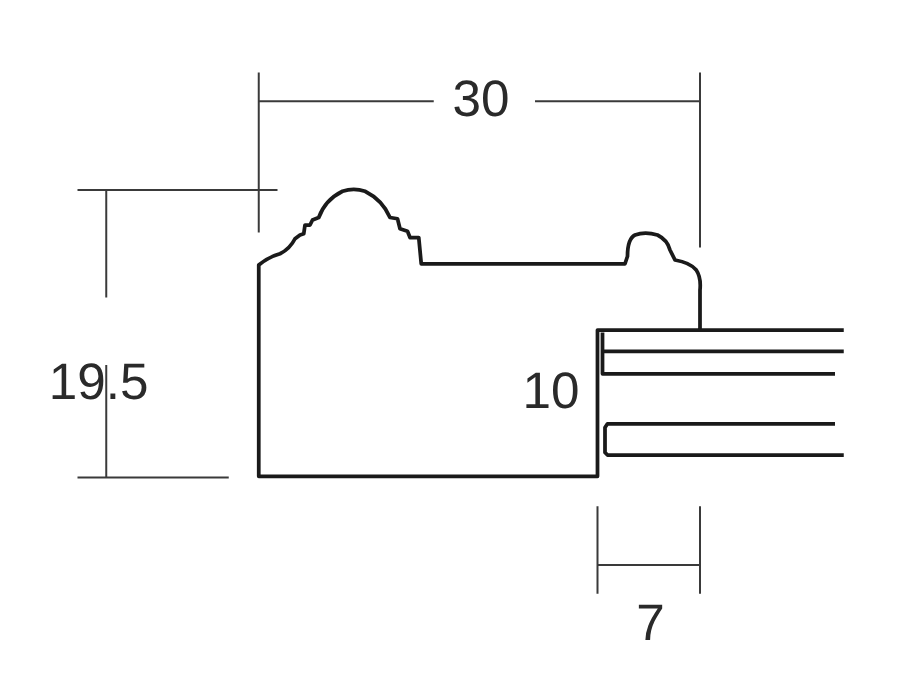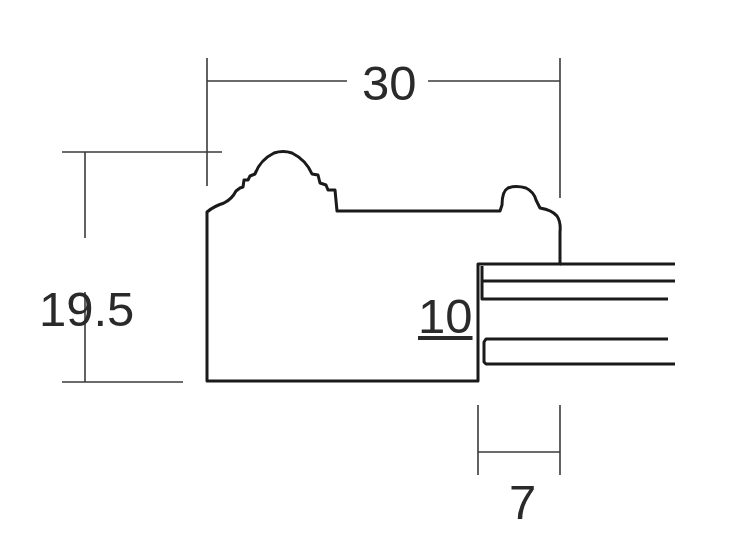--- a/index.html
+++ b/index.html
@@ -1,21 +1,21 @@
 <!DOCTYPE html>
 <html><head>
   <meta charset="utf-8">
   <style>
     html, body { margin: 0; padding: 0; background: #ffffff; }
     body { width: 732px; height: 550px; position: relative; overflow: hidden; }
     svg { position: absolute; left: 0; top: 0; }
     .dim-label {
       position: absolute;
       font-family: "Liberation Sans", "DejaVu Sans", sans-serif;
-      font-size: 49px;
+      font-size: 41px;
       color: #2a2a2a;
       line-height: 1;
       white-space: nowrap;
     }
   </style>
 </head>
 <body>
 
 <svg width="732" height="550" viewBox="0 0 732 550">
 
@@ -64,14 +64,14 @@
   <g stroke="#1a1a1a" stroke-width="3" fill="none" stroke-linejoin="round">
     <line x1="560" y1="264" x2="675" y2="264"></line>
     <path d="M482,266 L482,299 L668,299"></path>
     <line x1="482" y1="281" x2="675" y2="281"></line>
     <path d="M668,339 L486,339 L484,342 L484,362 L486,364 L675,364"></path>
   </g>
 </svg>
 
 <div class="dim-label" style="left:362px; top:59px;">30</div>
 <div class="dim-label" style="left:39px; top:249px;margin-top:36px;">19.5</div>
-<div class="dim-label" style="left:418px; top:292px;text-decoration:underline;">10</div>
+<div class="dim-label" style="left:418px; top:292px;">10</div>
 <div class="dim-label" style="left:509px; top:478px;">7</div>
 
 </body></html>

